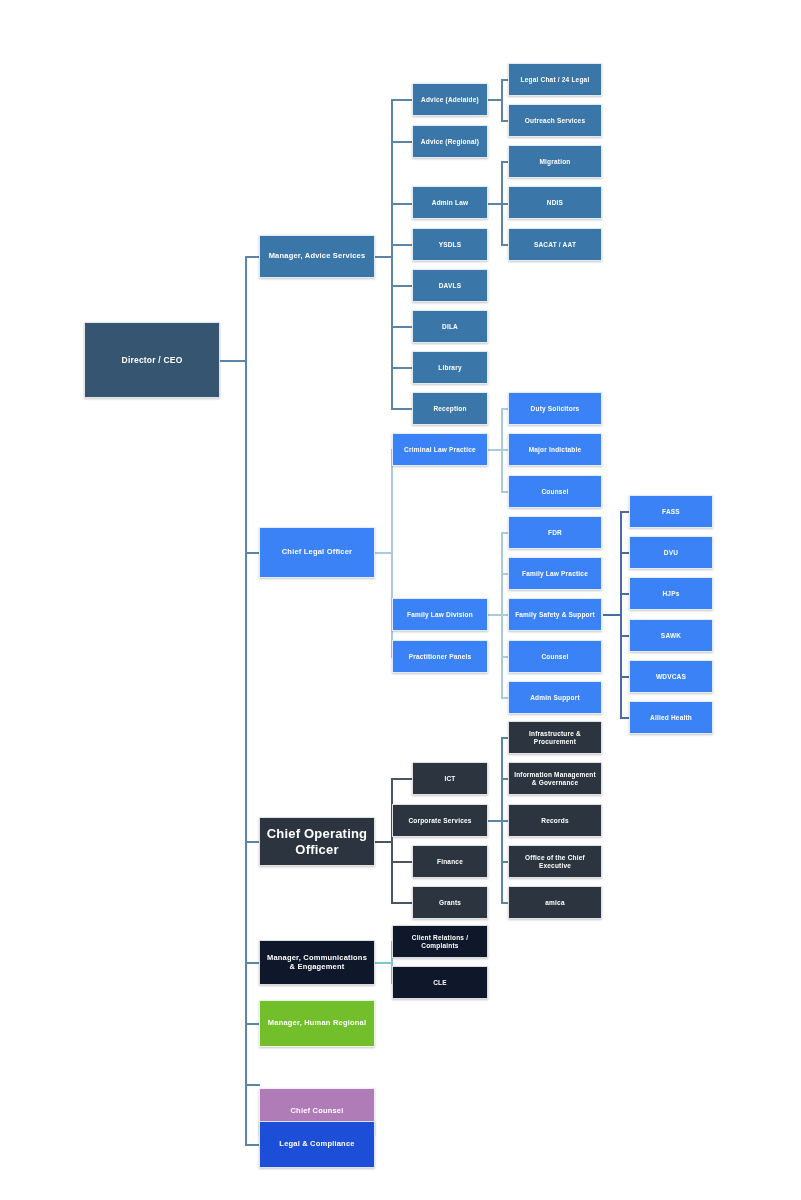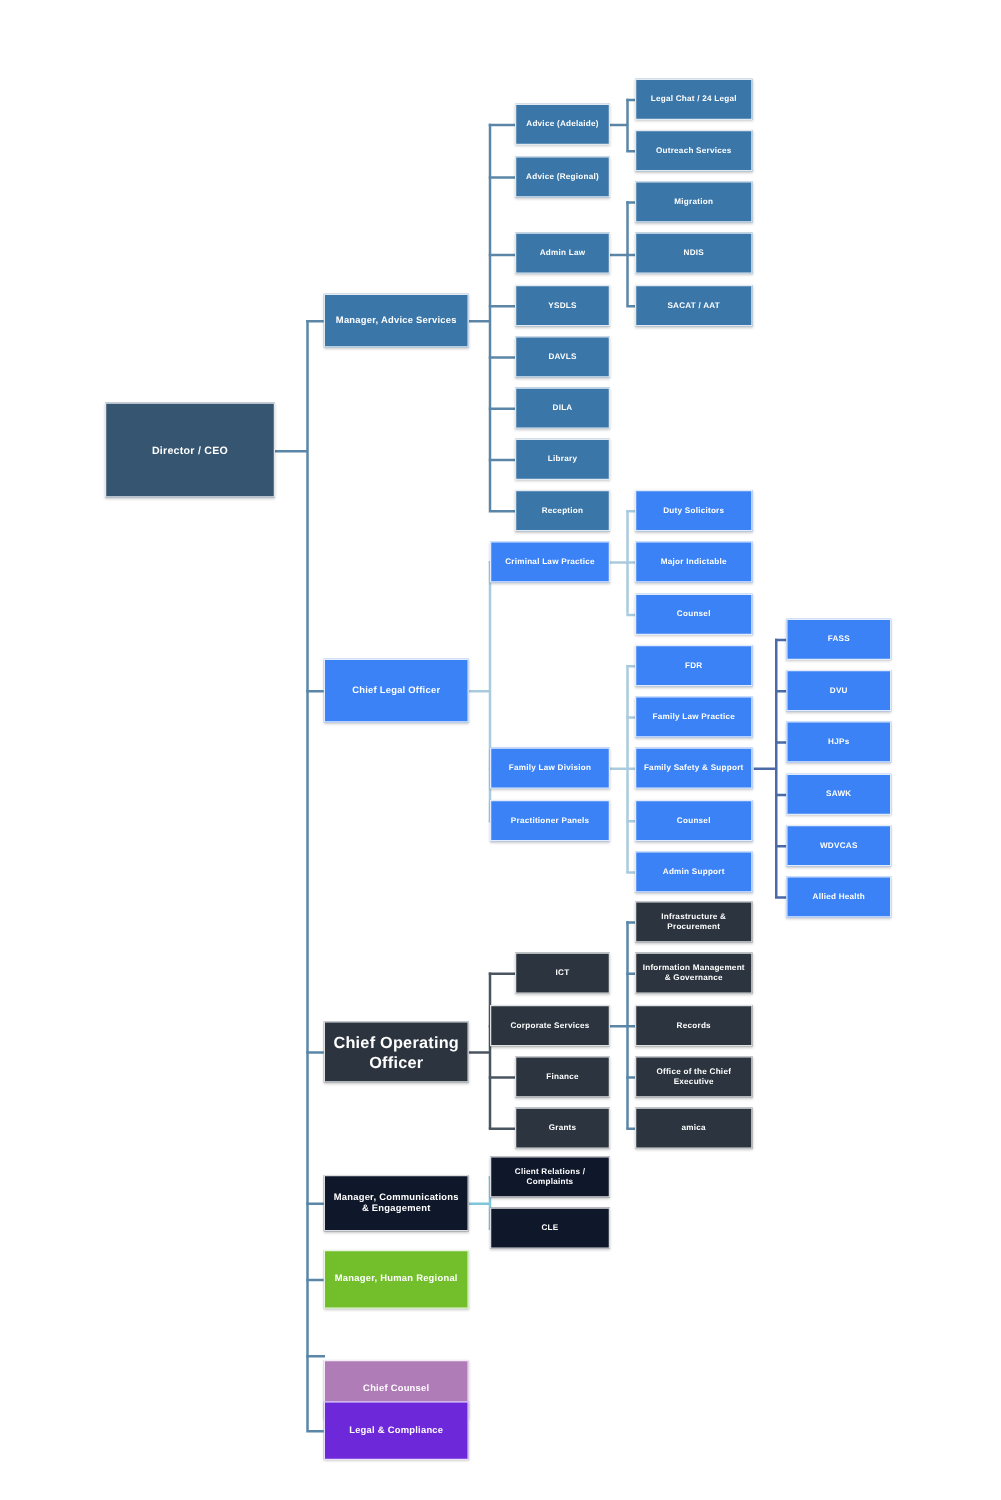--- a/index.html
+++ b/index.html
@@ -32,21 +32,21 @@
   .node span{display:block;width:100%;}
 
   
   .c-ceo   {background:#355570;}
   .c-blue  {background:#3a76a8;}
   .c-lblue {background:#3b82f6;}
   .c-dark  {background:#2c353f;}
   .c-teal  {background:#0f172a;}
   .c-green {background:#72bf2b;}
   .c-purple{background:#b07cb8;}
-  .c-gold  {background:#6d28d9;}
+  .c-gold  {background:#1d4ed8;}
 
   
   .ln{position:absolute;background:#5b86a8;}
   .ln.v{width:1.5px;}
   .ln.h{height:1.5px;}
   .ln.light{background:#a9cbdd;}
   .ln.dark{background:#4a5562;}
   .ln.indigo{background:#4a6aa8;}
   .ln.teal{background:#7fc6d8;}
 </style>

